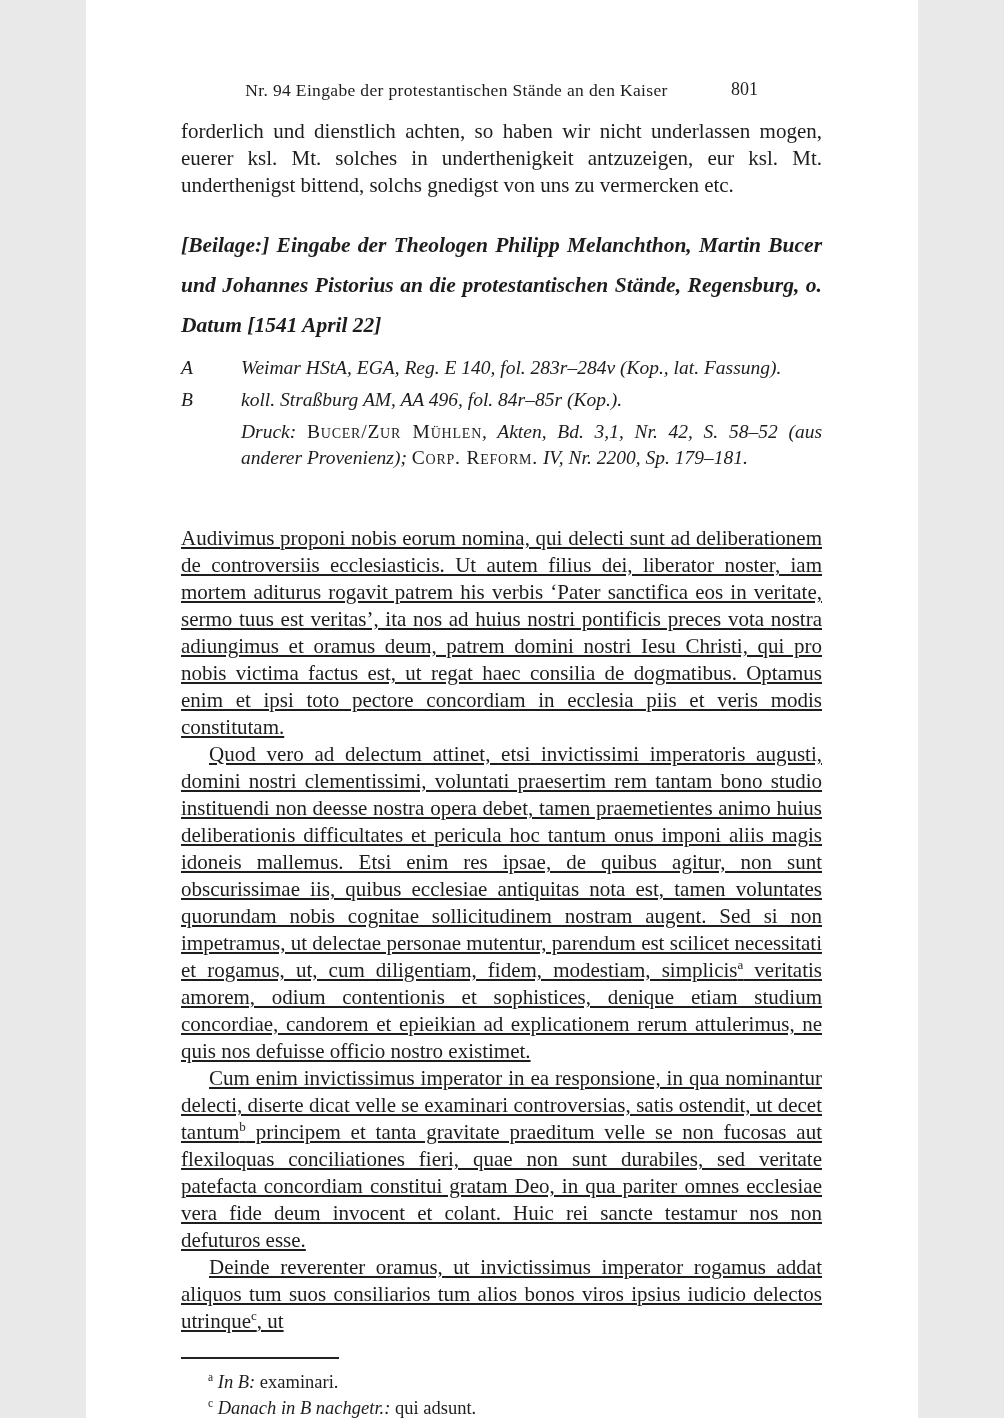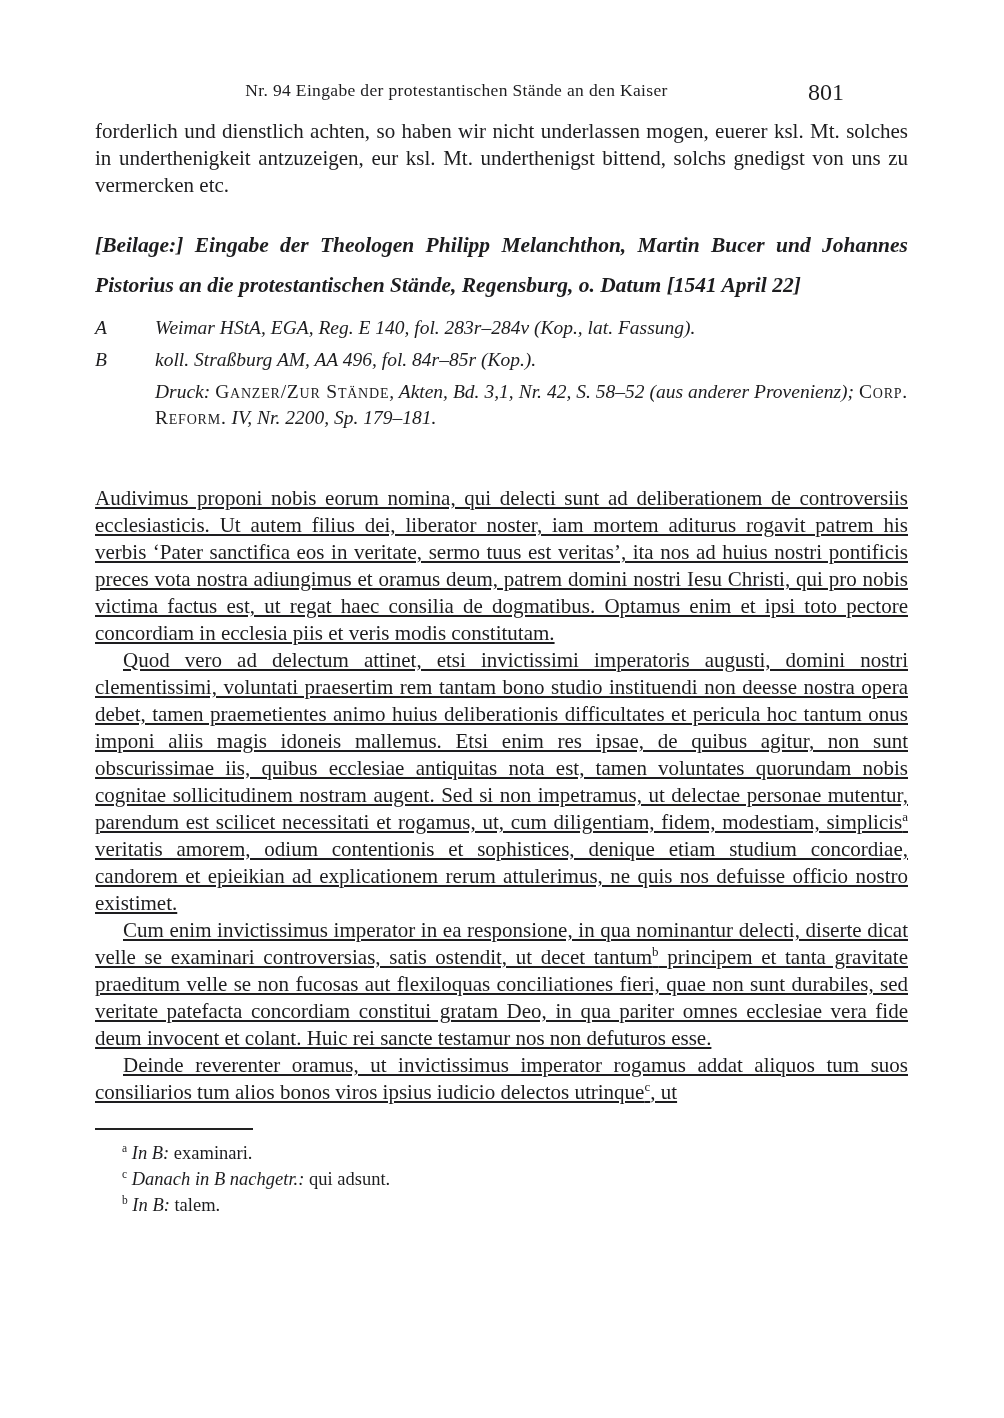--- a/index.html
+++ b/index.html
@@ -2,21 +2,21 @@
 <html lang="de"><head>
 <meta charset="utf-8">
 <style>
   html, body {
     margin: 0;
     padding: 0;
     background: #e9e9e9;
   }
   .page {
     position: relative;
-    width: 1004px;
+    width: 832px;
     height: 1418px;
     margin: 0 auto;
     background: #ffffff;
     box-sizing: border-box;
     padding: 80px 96px 0 95px;
     font-family: "Liberation Serif", "DejaVu Serif", serif;
     color: #1d1d1f;
     overflow: hidden;
   }
   
@@ -30,21 +30,21 @@
     left: 0;
     right: 90px;
     text-align: center;
     font-size: 17.5px;
     letter-spacing: 0.02em;
   }
   .rh-page {
     position: absolute;
     right: 64px;
     top: -1px;
-    font-size: 24px;
+    font-size: 18px;
   }
   
   .para {
     margin: 0;
     font-size: 21px;
     line-height: 27px;
     text-align: justify;
     hyphens: auto;
   }
   .intro { margin-bottom: 15px; }
@@ -126,21 +126,21 @@
 
   <div class="sources">
     <div class="source-row">
       <span class="siglum">A</span>
       <span class="source-text">Weimar HStA, EGA, Reg. E 140, fol. 283r–284v (Kop., lat. Fassung).</span>
     </div>
     <div class="source-row">
       <span class="siglum">B</span>
       <span class="source-text">koll. Straßburg AM, AA 496, fol. 84r–85r (Kop.).</span>
     </div>
-    <p class="druck"><span class="it">Druck:</span> <span class="sc">Ganzer/Zur Stände</span><span class="it">, Akten, Bd. 3,1, Nr. 42, S. 58–52 (aus anderer Provenienz); </span><span class="sc">Corp. Reform.</span><span class="it"> IV, Nr. 2200, Sp. 179–181.</span></p>
+    <p class="druck"><span class="it">Druck:</span> <span class="sc">Bucer/Zur Mühlen</span><span class="it">, Akten, Bd. 3,1, Nr. 42, S. 58–52 (aus anderer Provenienz); </span><span class="sc">Corp. Reform.</span><span class="it"> IV, Nr. 2200, Sp. 179–181.</span></p>
   </div>
 
   <main class="body-text">
     <p class="para">Audivimus proponi nobis eorum nomina, qui delecti sunt ad deliberationem de controversiis ecclesiasticis. Ut autem filius dei, liberator noster, iam mortem aditurus rogavit patrem his verbis ‘Pater sanctifica eos in veritate, sermo tuus est veritas’, ita nos ad huius nostri pontificis preces vota nostra adiungimus et oramus deum, patrem domini nostri Iesu Christi, qui pro nobis victima factus est, ut regat haec consilia de dogmatibus. Optamus enim et ipsi toto pectore concordiam in ecclesia piis et veris modis constitutam.</p>
     <p class="para indent"><span>Quod vero ad delectum attinet, etsi invictissimi imperatoris augusti, domini nostri clementissimi, voluntati praesertim rem tantam bono studio instituendi non deesse nostra opera debet, tamen praemetientes animo huius deliberationis difficultates et pericula hoc tantum onus imponi aliis magis idoneis mallemus. Etsi enim res ipsae, de quibus agitur, non sunt obscurissimae iis, quibus ecclesiae antiquitas nota est, tamen voluntates quorundam nobis cognitae sollicitudinem nostram augent. Sed si non impetramus, ut delectae personae mutentur, parendum est scilicet necessitati et rogamus, ut, cum diligentiam, fidem, modestiam, simplicis</span><sup class="note-ref">a</sup><span> veritatis amorem, odium contentionis et sophistices, denique etiam studium concordiae, candorem et epieikian ad explicationem rerum attulerimus, ne quis nos defuisse officio nostro existimet.</span></p>
     <p class="para indent"><span>Cum enim invictissimus imperator in ea responsione, in qua nominantur delecti, diserte dicat velle se examinari controversias, satis ostendit, ut decet tantum</span><sup class="note-ref">b</sup><span> principem et tanta gravitate praeditum velle se non fucosas aut flexiloquas conciliationes fieri, quae non sunt durabiles, sed veritate patefacta concordiam constitui gratam Deo, in qua pariter omnes ecclesiae vera fide deum invocent et colant. Huic rei sancte testamur nos non defuturos esse.</span></p>
     <p class="para indent"><span>Deinde reverenter oramus, ut invictissimus imperator rogamus addat aliquos tum suos consiliarios tum alios bonos viros ipsius iudicio delectos utrinque</span><sup class="note-ref">c</sup><span>, ut</span></p>
   </main>
 
   <footer class="footnotes">

